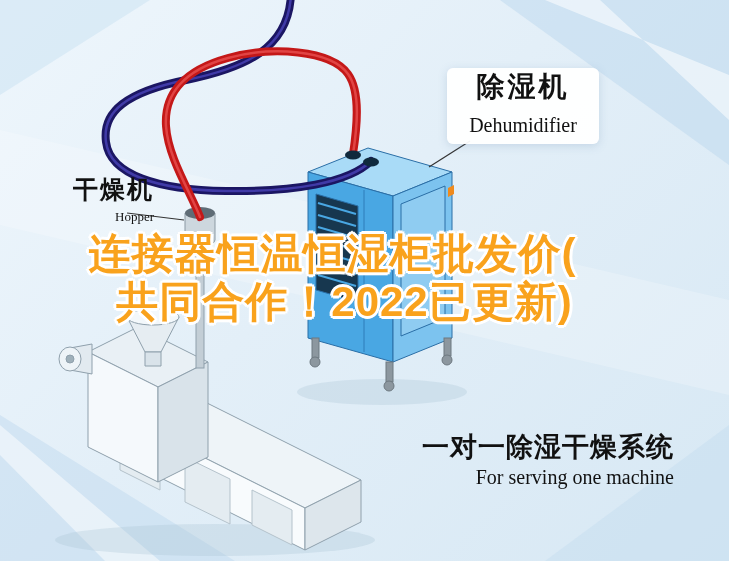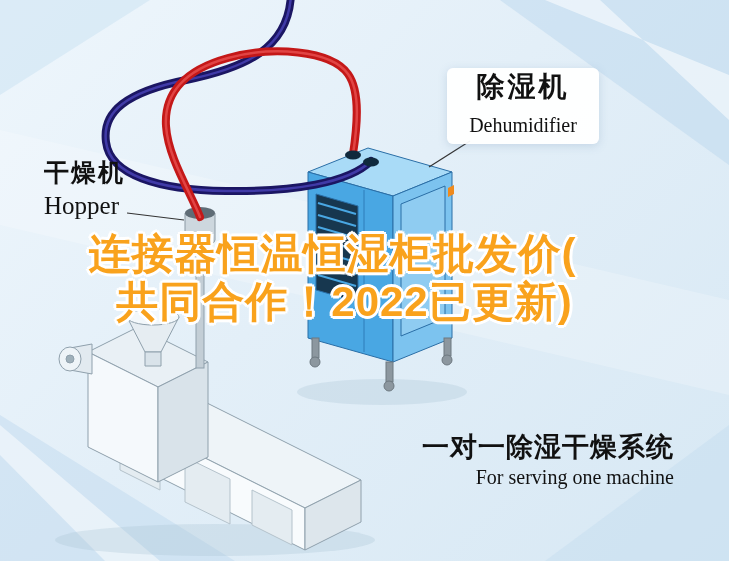--- a/index.html
+++ b/index.html
@@ -11,23 +11,23 @@
   .stage svg{position:absolute;left:0;top:0;z-index:1;}
   .label-card{
     position:absolute;left:447px;top:68px;width:152px;height:76px;z-index:4;
     background:rgba(255,255,255,0.95);border-radius:6px;
     box-shadow:0 2px 8px rgba(110,145,180,0.25);
     display:flex;flex-direction:column;align-items:center;
   }
   .label-card .cn{font-size:28px;font-weight:bold;color:#111;letter-spacing:3px;}
   .label-card .en{font-size:20px;color:#111;margin-top:8px;}
   .serif{font-family:"Liberation Serif",serif;}
-  .hopper-label{position:absolute;left:44px;top:156px;width:110px;text-align:left;z-index:4;}
+  .hopper-label{position:absolute;left:44px;top:173px;width:110px;text-align:right;z-index:4;}
   .hopper-label .cn{font-size:25px;font-weight:bold;color:#111;letter-spacing:2px;}
-  .hopper-label .en{font-size:25px;color:#111;margin-top:3px;}
+  .hopper-label .en{font-size:13px;color:#111;margin-top:3px;}
   .headline{
     position:absolute;top:230px;left:0;width:665px;text-align:center;z-index:6;
     font-weight:800;font-size:42px;line-height:48px;letter-spacing:1px;
     text-shadow:-2px -2px 0 #fff,2px -2px 0 #fff,-2px 2px 0 #fff,2px 2px 0 #fff,
                 0 -3px 0 #fff,0 3px 0 #fff,-3px 0 0 #fff,3px 0 0 #fff;
   }
   .headline .hl2{transform:translateX(12px);}
   .caption{position:absolute;left:418px;top:429px;width:256px;text-align:right;z-index:4;}
   .caption .cap-cn{font-size:27px;font-weight:bold;color:#111;letter-spacing:1px;}
   .caption .cap-en{font-size:20px;color:#111;margin-top:1px;}

